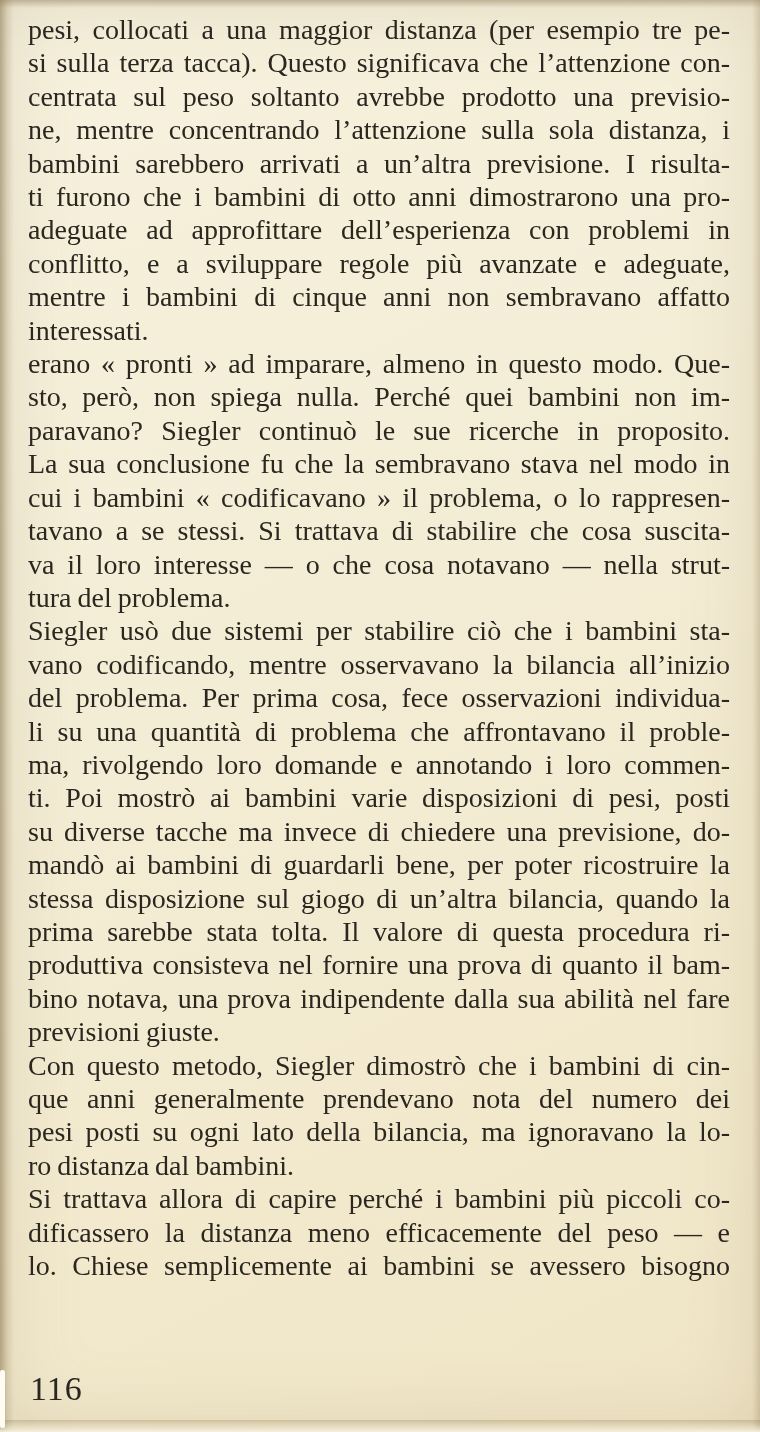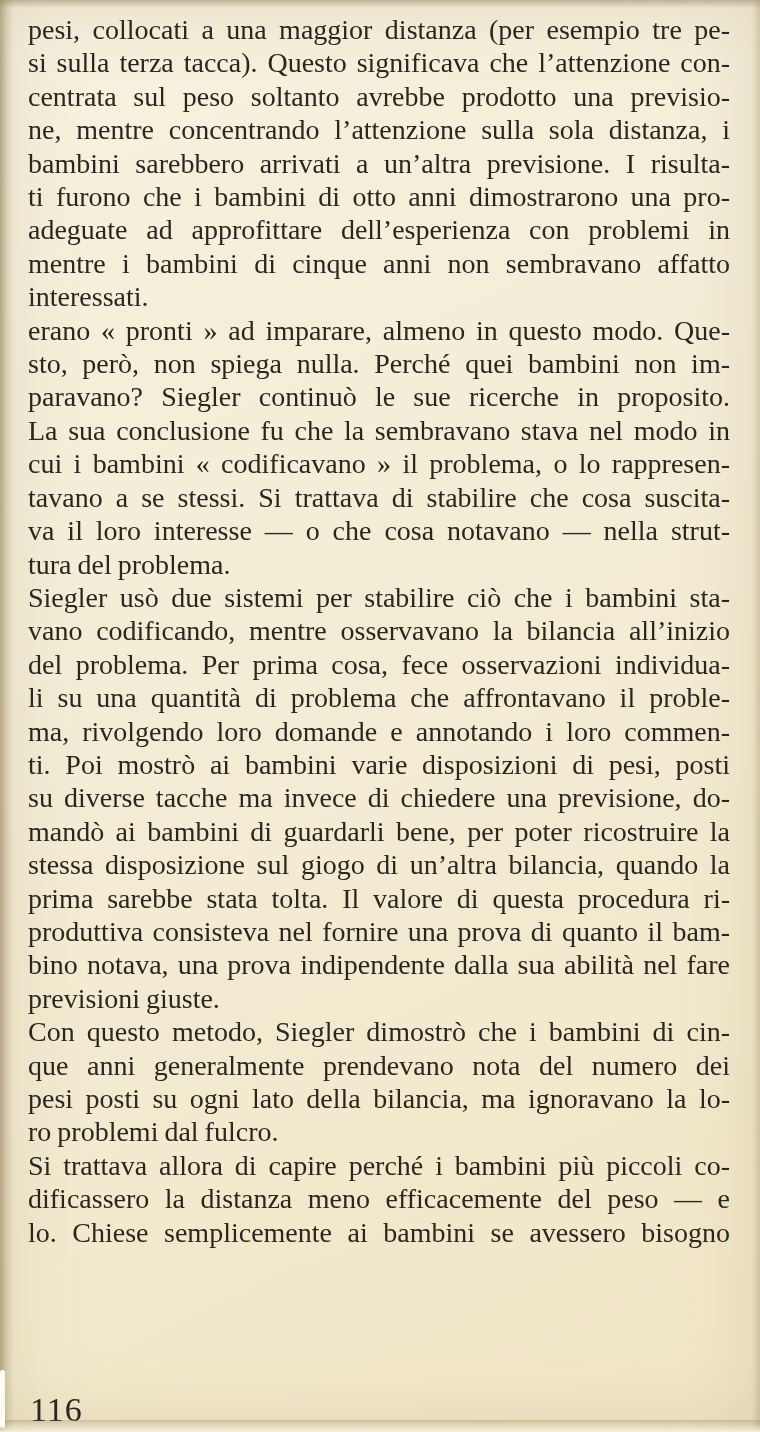--- a/index.html
+++ b/index.html
@@ -38,21 +38,20 @@
     text-align-last: left;
   }
   .page-number {
     position: absolute;
     left: 30px;
     top: 1371px;
     font-size: 34px;
     line-height: 36px;
     letter-spacing: 1px;
     color: var(--ink, #2b2720);
-    margin-top: 21px;
   }
   .edge-left {
     position: absolute;
     left: 0; top: 0; bottom: 0;
     width: 14px;
     background: linear-gradient(to right, rgba(136,118,80,0.50), rgba(136,118,80,0.16) 55%, rgba(136,118,80,0));
     pointer-events: none;
   }
   .edge-top {
     position: absolute;
@@ -93,20 +92,21 @@
 <div class="scan">
 
   <div class="text-block">
     <div class="line">pesi, collocati a una maggior distanza (per esempio tre pe-</div>
     <div class="line">si sulla terza tacca). Questo significava che l’attenzione con-</div>
     <div class="line">centrata sul peso soltanto avrebbe prodotto una previsio-</div>
     <div class="line">ne, mentre concentrando l’attenzione sulla sola distanza, i</div>
     <div class="line">bambini sarebbero arrivati a un’altra previsione. I risulta-</div>
     <div class="line">ti furono che i bambini di otto anni dimostrarono una pro-</div>
     <div class="line">adeguate ad approfittare dell’esperienza con problemi in</div>
+    <div class="line">conflitto, e a sviluppare regole più avanzate e adeguate,</div>
     <div class="line">mentre i bambini di cinque anni non sembravano affatto</div>
     <div class="line end">interessati.</div>
     <div class="line">erano « pronti » ad imparare, almeno in questo modo. Que-</div>
     <div class="line">sto, però, non spiega nulla. Perché quei bambini non im-</div>
     <div class="line">paravano? Siegler continuò le sue ricerche in proposito.</div>
     <div class="line">La sua conclusione fu che la sembravano stava nel modo in</div>
     <div class="line">cui i bambini « codificavano » il problema, o lo rappresen-</div>
     <div class="line">tavano a se stessi. Si trattava di stabilire che cosa suscita-</div>
     <div class="line">va il loro interesse — o che cosa notavano — nella strut-</div>
     <div class="line end">tura del problema.</div>
@@ -119,21 +119,21 @@
     <div class="line">su diverse tacche ma invece di chiedere una previsione, do-</div>
     <div class="line">mandò ai bambini di guardarli bene, per poter ricostruire la</div>
     <div class="line">stessa disposizione sul giogo di un’altra bilancia, quando la</div>
     <div class="line">prima sarebbe stata tolta. Il valore di questa procedura ri-</div>
     <div class="line">produttiva consisteva nel fornire una prova di quanto il bam-</div>
     <div class="line">bino notava, una prova indipendente dalla sua abilità nel fare</div>
     <div class="line end">previsioni giuste.</div>
     <div class="line">Con questo metodo, Siegler dimostrò che i bambini di cin-</div>
     <div class="line">que anni generalmente prendevano nota del numero dei</div>
     <div class="line">pesi posti su ogni lato della bilancia, ma ignoravano la lo-</div>
-    <div class="line end">ro problemi dal fulcro.</div>
+    <div class="line end">ro distanza dal bambini.</div>
     <div class="line">Si trattava allora di capire perché i bambini più piccoli co-</div>
     <div class="line">dificassero la distanza meno efficacemente del peso — e</div>
     <div class="line">lo. Chiese semplicemente ai bambini se avessero bisogno</div>
   </div>
 
   <div class="page-number">116</div>
 
   <div class="edge-left"></div>
   <div class="edge-top"></div>
   <div class="edge-right"></div>

